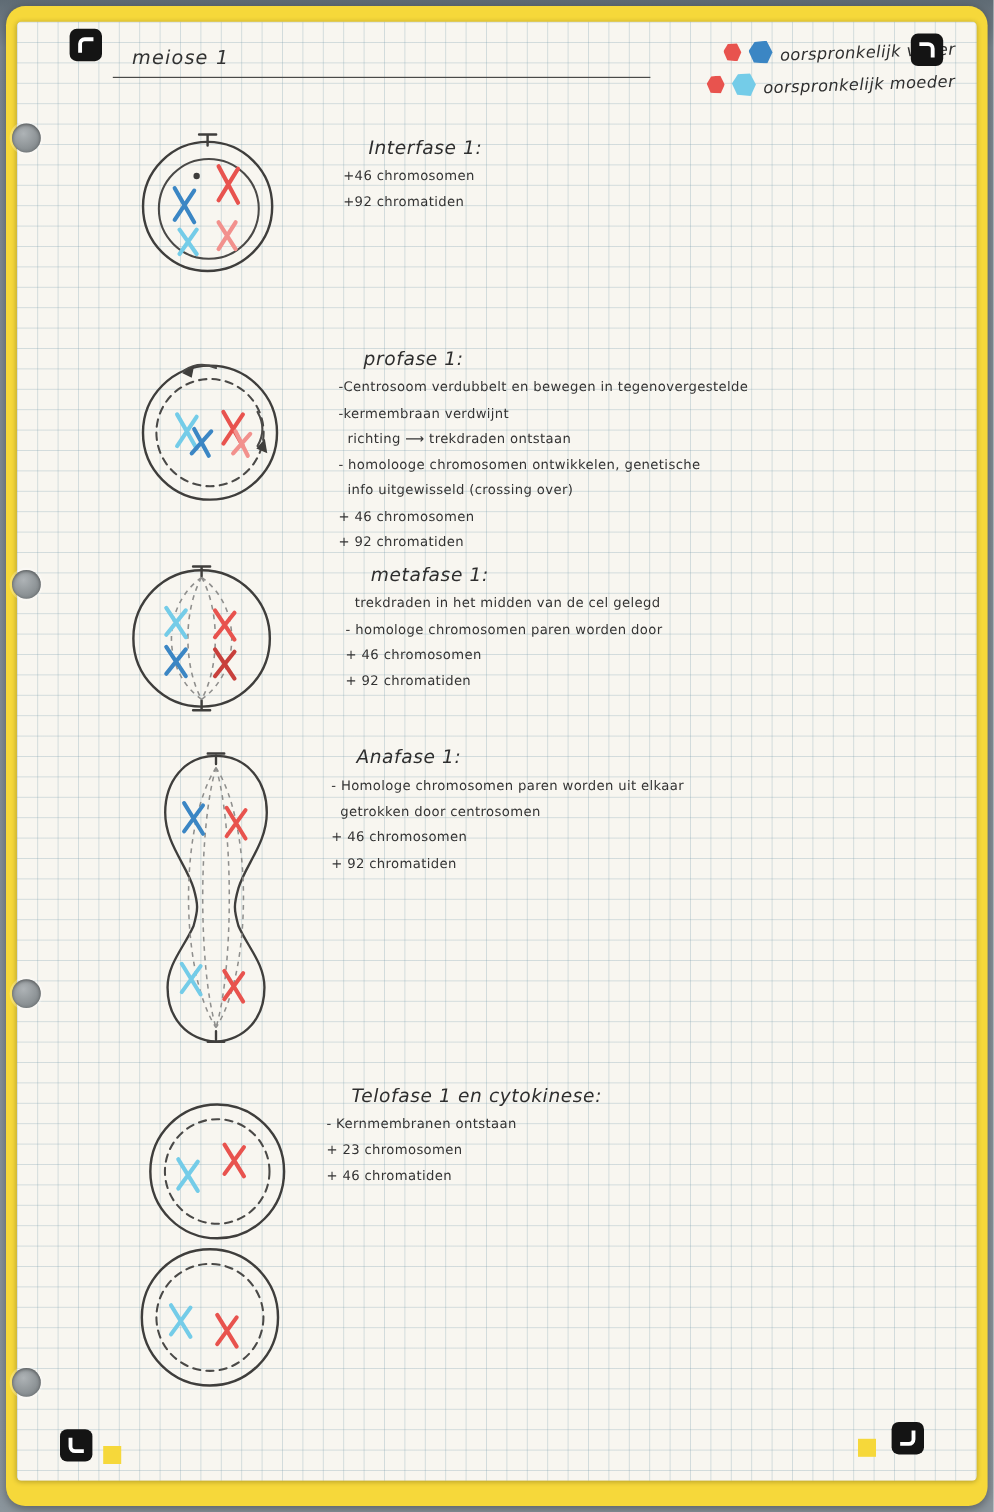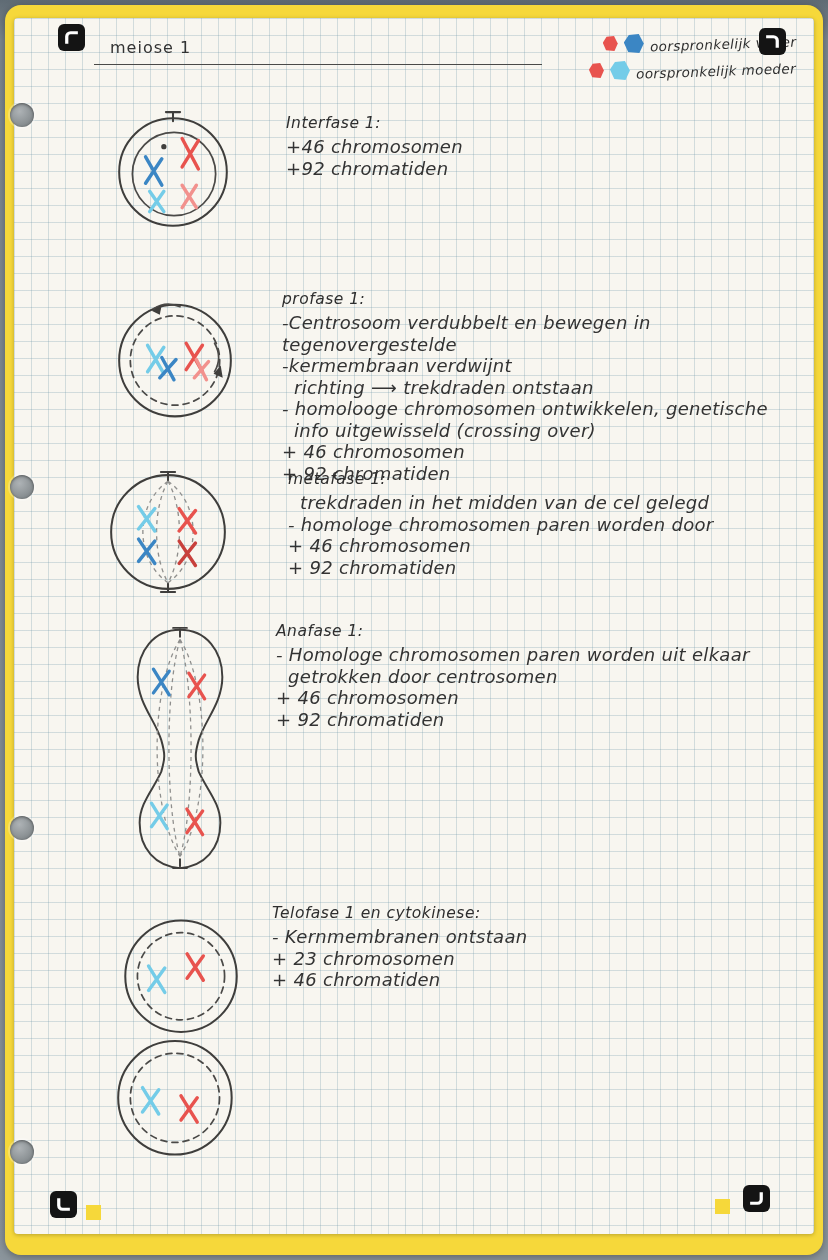--- a/index.html
+++ b/index.html
@@ -42,33 +42,33 @@
   .corner.bl{left:36px;bottom:16px;transform:rotate(-90deg)}
   .corner.br{right:44px;bottom:22px;transform:rotate(180deg)}
   .ysq{position:absolute;width:15px;height:15px;background:#f6d83a;z-index:3}
   .ysq.bl{left:72px;bottom:14px}
   .ysq.br{right:84px;bottom:20px}
   
   .title-wrap{
     position:absolute;left:80px;top:16px;width:432px;
     border-bottom:1.6px solid #4a4a48;padding:4px 0 7px 16px;z-index:3;
   }
-  .title{font-size:16px;color:#333;letter-spacing:1px;margin-top:16px;}
+  .title{font-size:16px;color:#333;letter-spacing:1px;font-style:italic;margin-top:16px;}
   
   .legend{position:absolute;right:18px;top:12px;z-index:3;}
   .legend-row{display:flex;align-items:center;justify-content:flex-end;gap:6px;height:27px;}
   .legend-row.second{margin-left:24px;}
   .hex{display:inline-block;clip-path:polygon(25% 5%,75% 0%,100% 50%,78% 100%,22% 95%,0% 45%);}
   .hex.sm{width:15px;height:15px;}
   .hex.lg{width:20px;height:19px;}
   .legend-label{font-size:13.5px;font-style:italic;color:#2f2f2f;letter-spacing:.4px;white-space:nowrap;transform:rotate(-2deg);}
   .diagram{position:absolute;z-index:3;}
   .text-block{position:absolute;z-index:3;}
-  .heading{font-size:15.5px;color:#2e2e2e;letter-spacing:.5px;font-style:italic;margin-bottom:4px;}
-  .lines{font-size:18px;color:#333;letter-spacing:.3px;font-style:italic;}
+  .heading{font-size:15.5px;color:#2e2e2e;letter-spacing:.5px;font-style:italic;margin-bottom:4px;padding-left:21px;}
+  .lines{font-size:11px;color:#333;letter-spacing:.3px;}
   .hand-line{line-height:21.5px;white-space:pre-wrap;}
   
   svg .mem{fill:none;stroke:#3f3e3c;stroke-width:2;stroke-linecap:round;}
   svg .mem2{fill:none;stroke:#4a4947;stroke-width:1.7;stroke-linecap:round;}
   svg .dash{stroke-dasharray:6 5;}
   svg .spin{fill:none;stroke:#8f8f8d;stroke-width:1.3;stroke-dasharray:4 4;}
   svg .chromo{fill:none;stroke-width:3.4;stroke-linecap:round;}
 </style>
 </head>
 <body>

